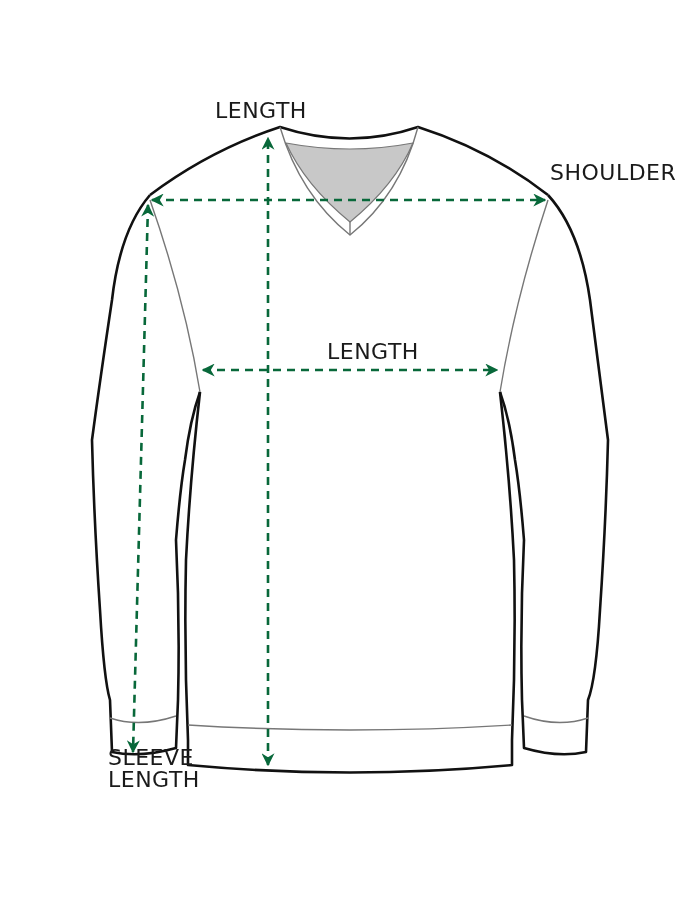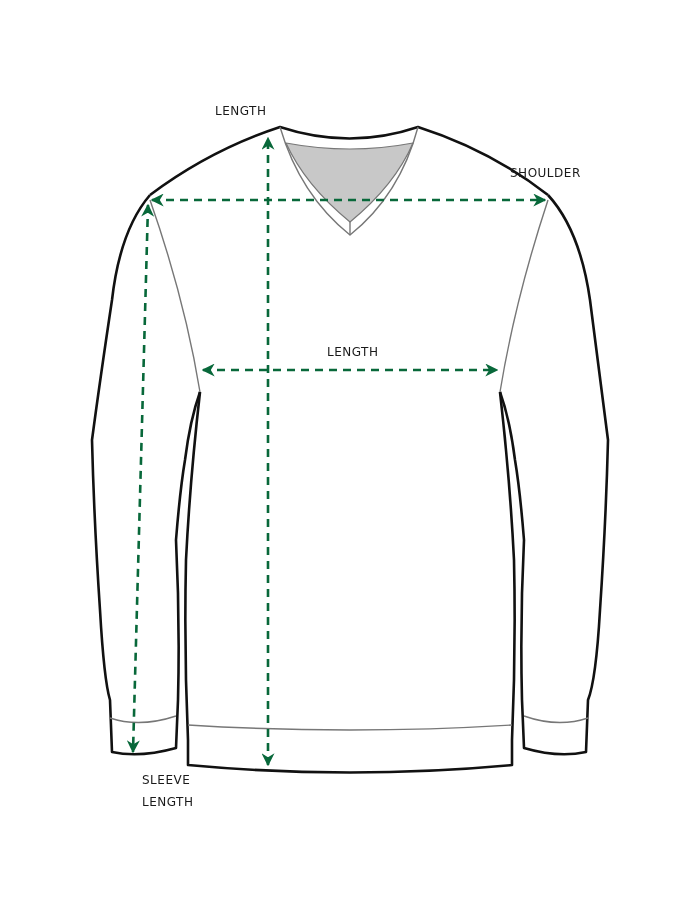--- a/index.html
+++ b/index.html
@@ -1,23 +1,23 @@
 <!DOCTYPE html>
 <html><head>
 <meta charset="utf-8">
 <style>
   html, body { margin:0; padding:0; background:#ffffff; }
   body { width:700px; height:900px; position:relative; overflow:hidden;
          font-family:"DejaVu Sans", "Liberation Sans", sans-serif; }
   #diagram { position:absolute; left:0; top:0; width:700px; height:900px; }
-  .label { position:absolute; font-size:12px; color:#1a1a1a; letter-spacing:0.5px; line-height:22px; }
+  .label { position:absolute; font-size:22px; color:#1a1a1a; letter-spacing:0.5px; line-height:22px; }
   #lbl-length { left:215px; top:100px; }
-  #lbl-shoulder { left:510px; top:162px; }
+  #lbl-shoulder { left:550px; top:162px; }
   #lbl-chest { left:327px; top:341px; }
-  #lbl-sleeve { left:108px; top:769px; text-align:left;margin-left:34px; }
+  #lbl-sleeve { left:108px; top:747px; text-align:left; }
 </style>
 </head>
 <body>
 
 <svg id="diagram" viewBox="0 0 700 900" xmlns="http://www.w3.org/2000/svg">
   <defs>
     <marker id="ah" viewBox="0 0 10 10" refX="9" refY="5" markerWidth="5" markerHeight="5" orient="auto-start-reverse">
       <path d="M0,0 L10,5 L0,10 L3,5 Z" fill="#08683a"></path>
     </marker>
   </defs>

